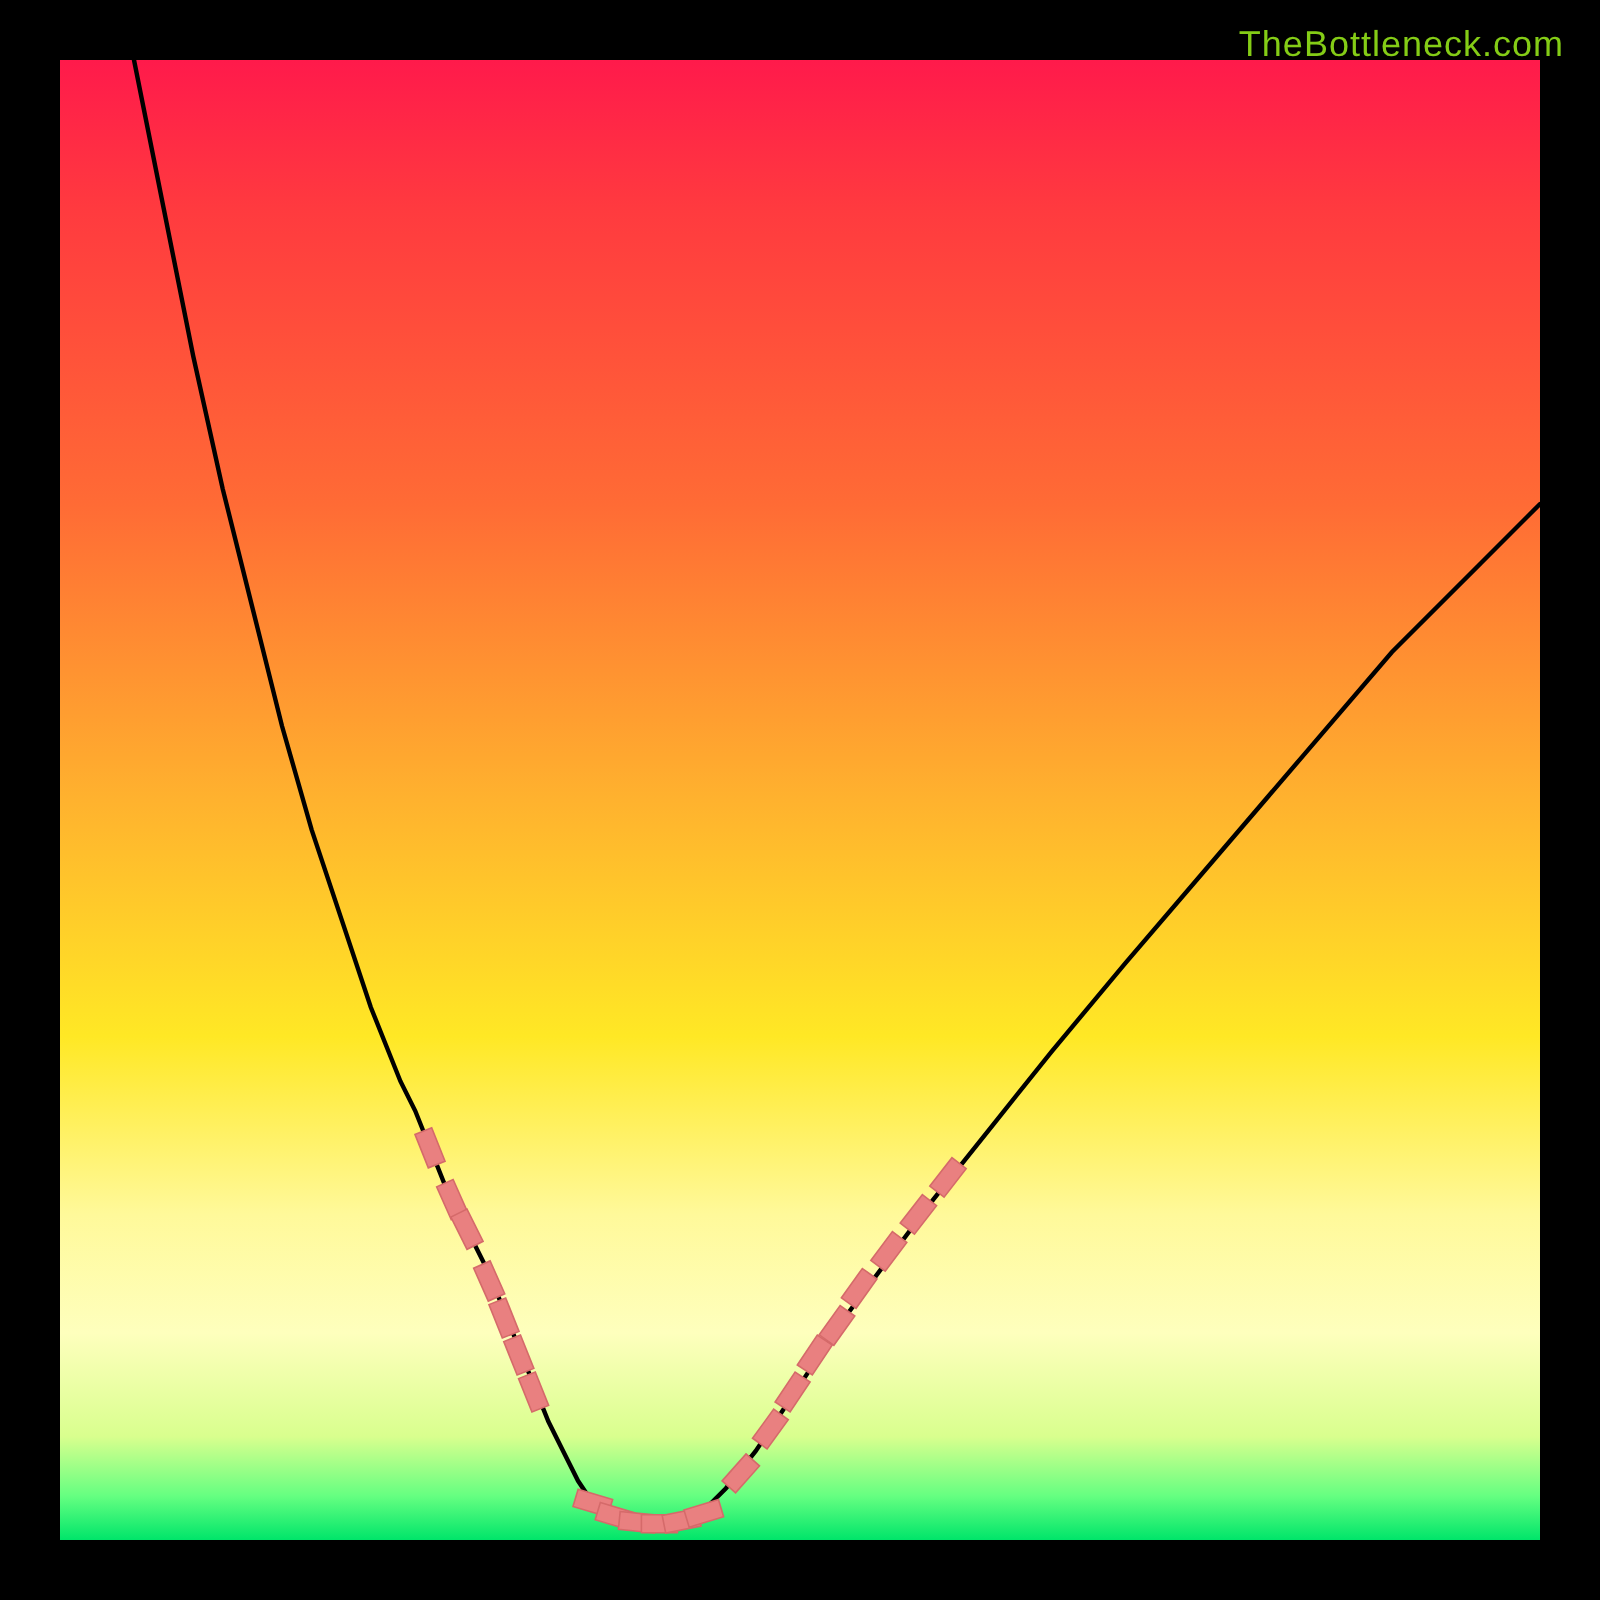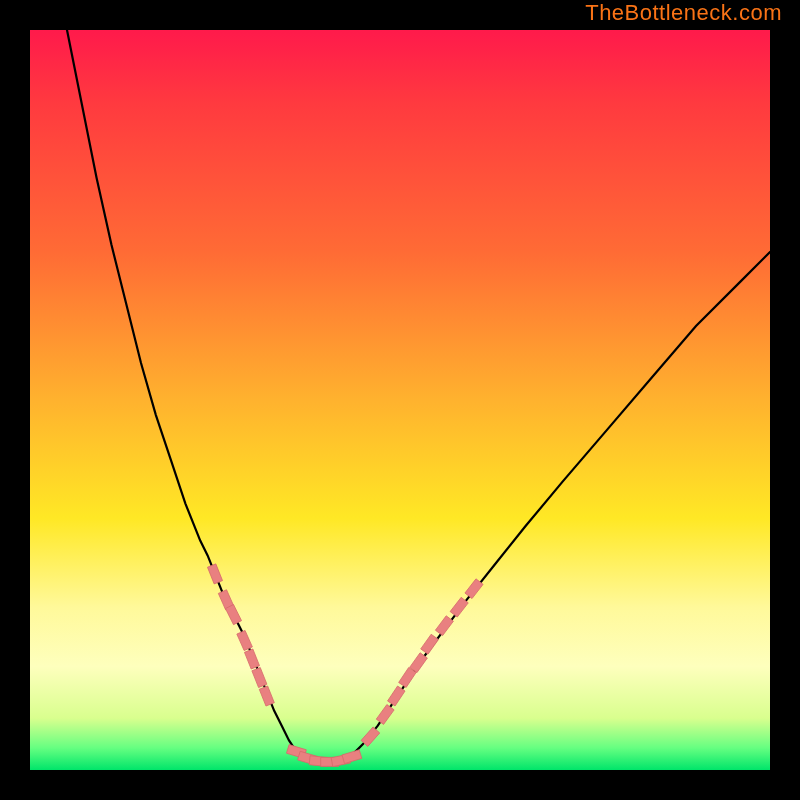--- a/index.html
+++ b/index.html
@@ -12,24 +12,24 @@
     font-family: Arial, Helvetica, sans-serif;
   }
   .stage {
     position: relative;
     width: 800px;
     height: 800px;
     background: #000;
   }
   .watermark {
     position: absolute;
-    top: 0;
+    top: 12px;
     right: 18px;
-    color: #f97316;
-    font-size: 22px;
+    color: #84cc16;
+    font-size: 18px;
     letter-spacing: 0.5px;
     z-index: 20;
     user-select: none;
   }
   .plot {
     position: absolute;
     left: 30px;
     top: 30px;
     width: 740px;
     height: 740px;

